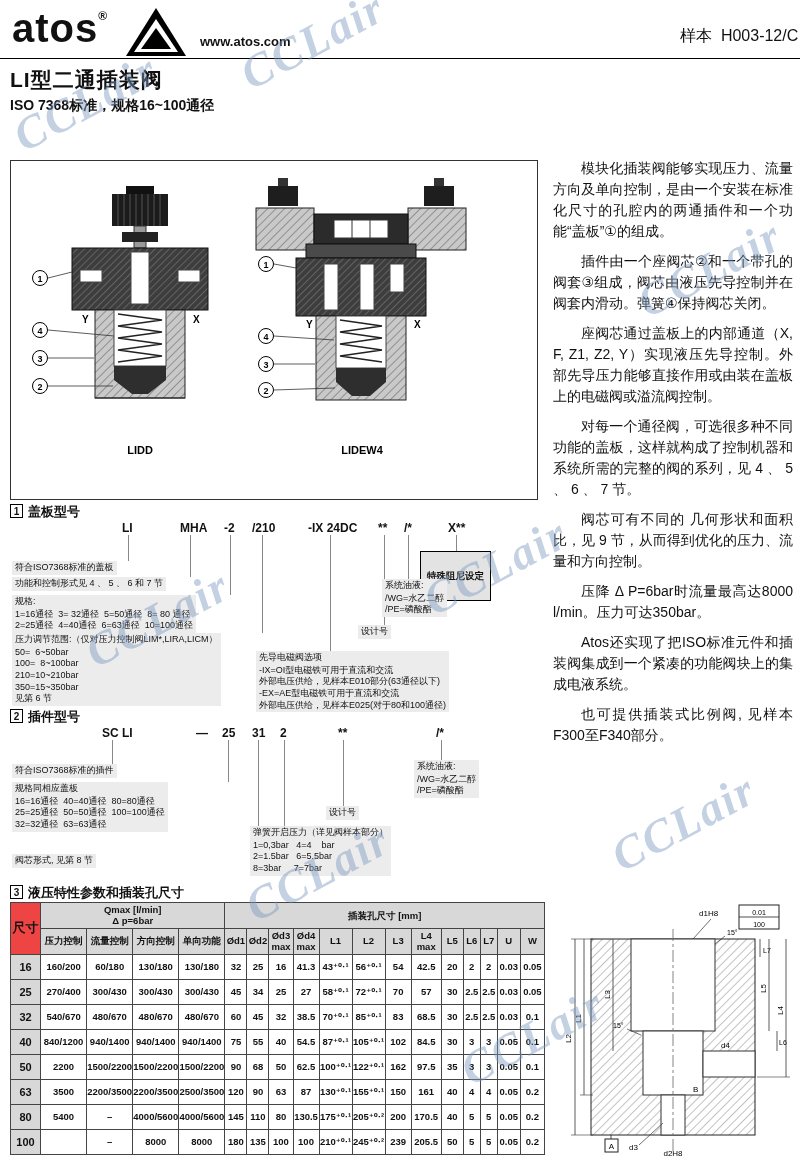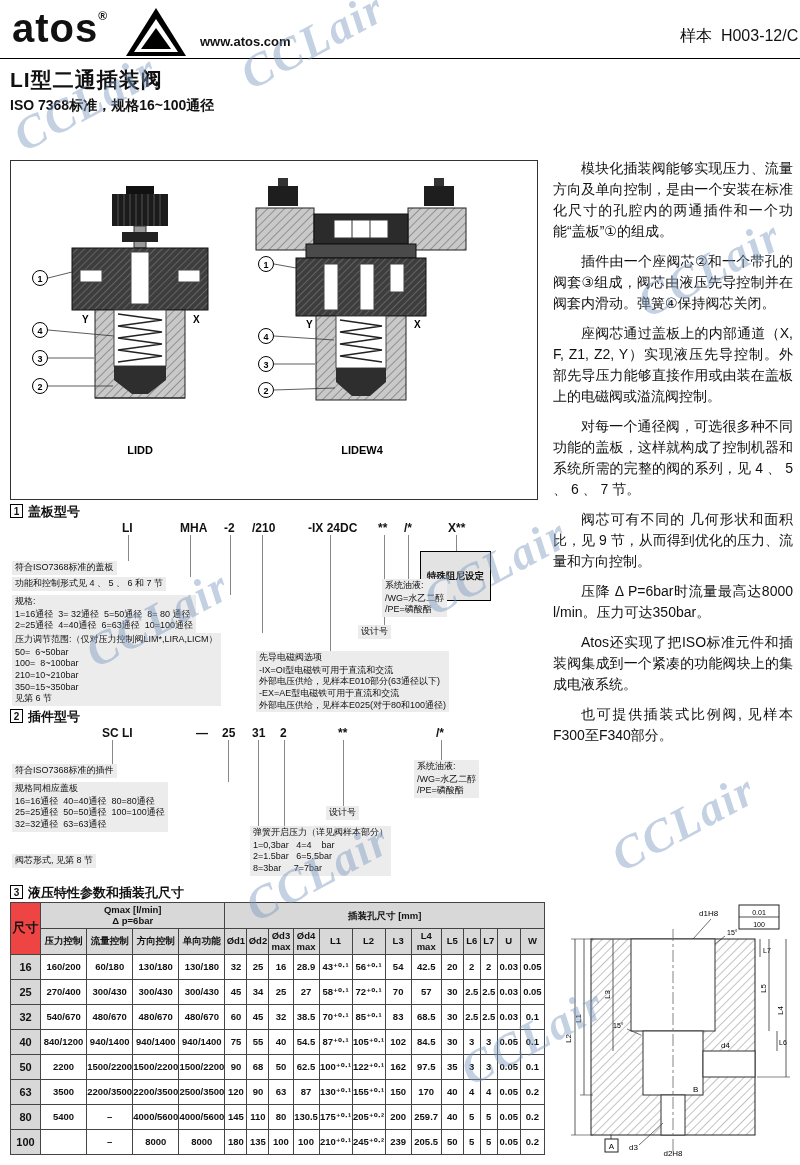--- a/index.html
+++ b/index.html
@@ -381,21 +381,21 @@
       <tbody>
         <tr>
           <th class="szc">16</th>
           <td>160/200</td>
           <td>60/180</td>
           <td>130/180</td>
           <td>130/180</td>
           <td>32</td>
           <td>25</td>
           <td>16</td>
-          <td>28.9</td>
+          <td>41.3</td>
           <td>43⁺⁰·¹</td>
           <td>56⁺⁰·¹</td>
           <td>54</td>
           <td>42.5</td>
           <td>20</td>
           <td>2</td>
           <td>2</td>
           <td>0.03</td>
           <td>0.05</td>
         </tr>
@@ -485,41 +485,41 @@
           <td>2200/3500</td>
           <td>2200/3500</td>
           <td>2500/3500</td>
           <td>120</td>
           <td>90</td>
           <td>63</td>
           <td>87</td>
           <td>130⁺⁰·¹</td>
           <td>155⁺⁰·¹</td>
           <td>150</td>
-          <td>170</td>
+          <td>161</td>
           <td>40</td>
           <td>4</td>
           <td>4</td>
           <td>0.05</td>
           <td>0.2</td>
         </tr>
         <tr>
           <th class="szc">80</th>
           <td>5400</td>
           <td>–</td>
           <td>4000/5600</td>
           <td>4000/5600</td>
           <td>145</td>
           <td>110</td>
           <td>80</td>
           <td>130.5</td>
           <td>175⁺⁰·¹</td>
           <td>205⁺⁰·²</td>
           <td>200</td>
-          <td>259.7</td>
+          <td>170.5</td>
           <td>40</td>
           <td>5</td>
           <td>5</td>
           <td>0.05</td>
           <td>0.2</td>
         </tr>
         <tr>
           <th class="szc">100</th>
           <td></td>
           <td>–</td>

